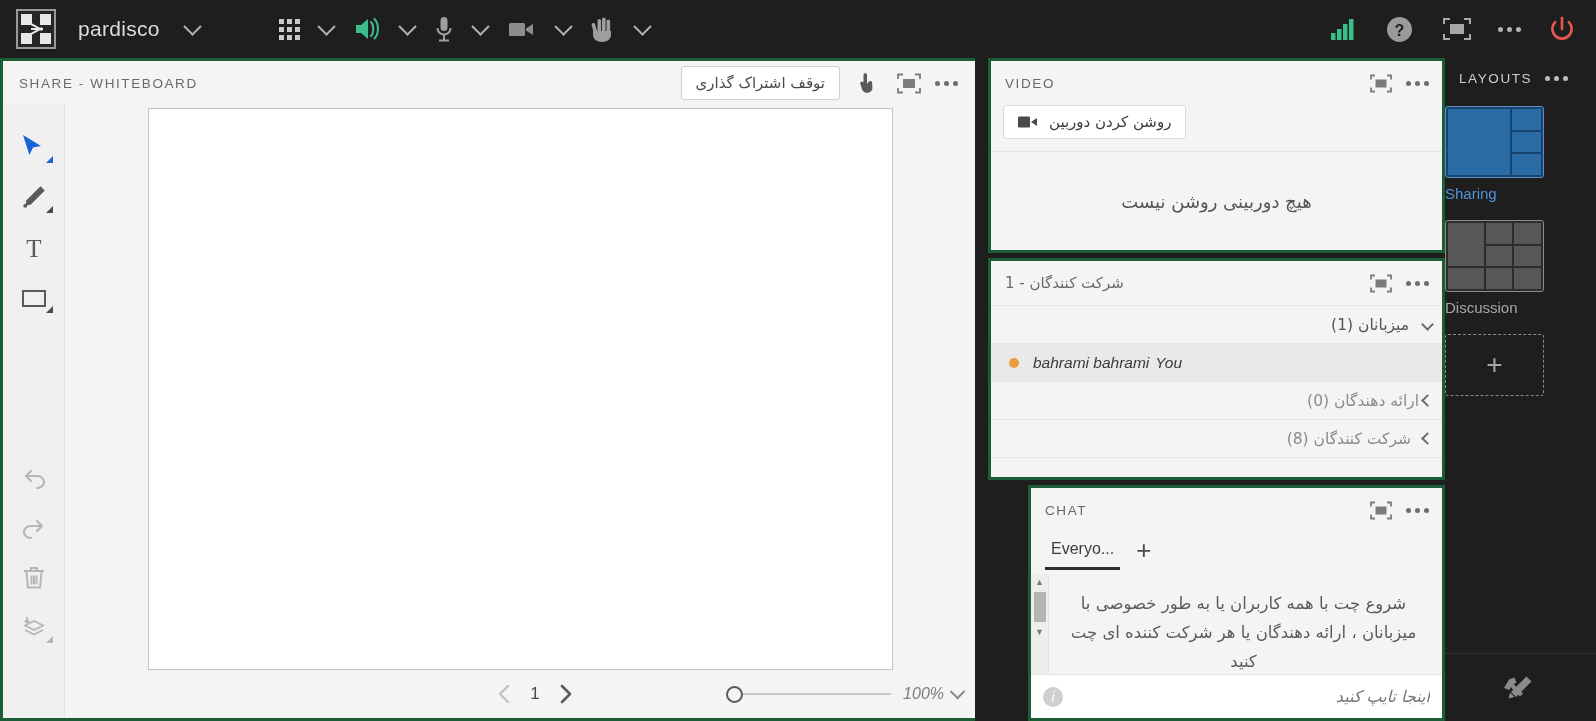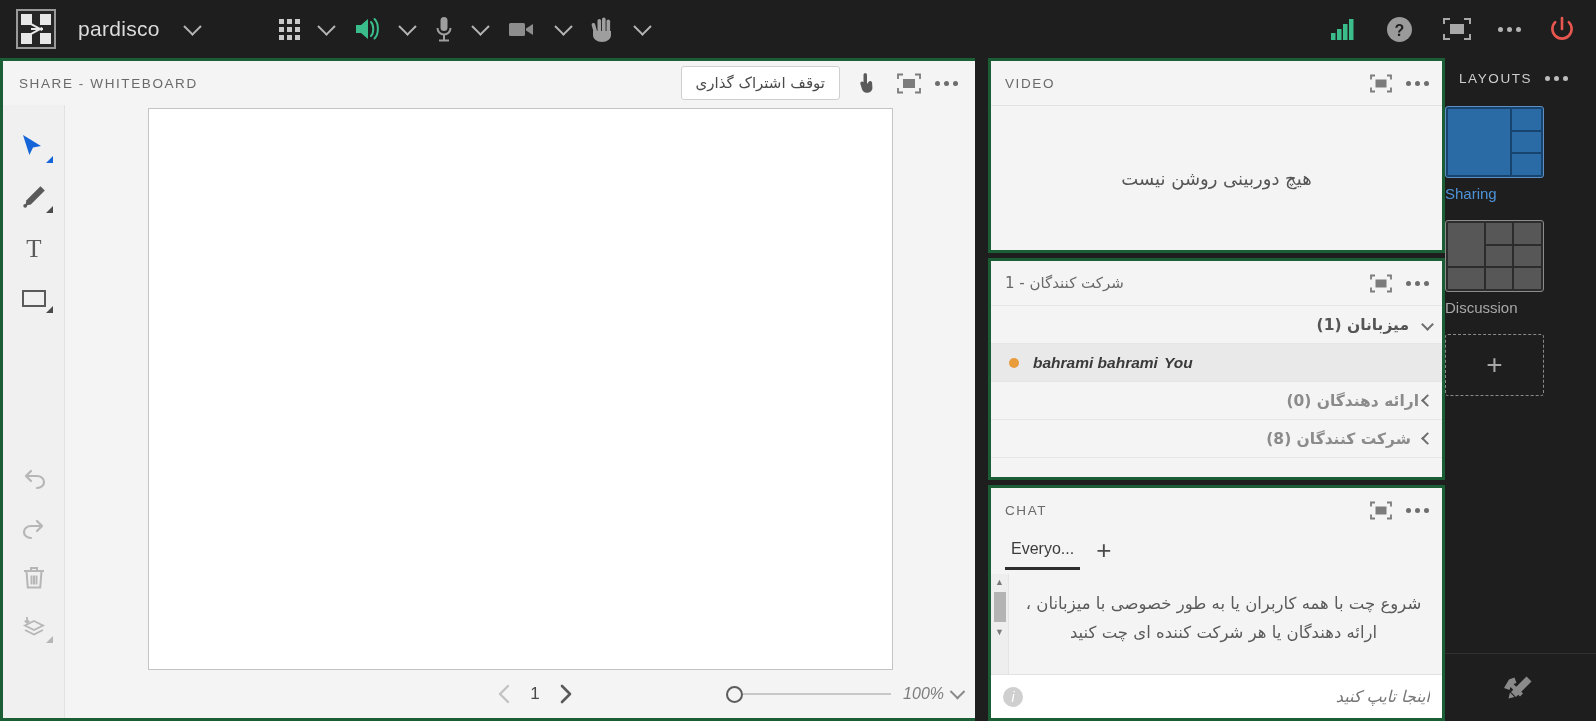--- a/index.html
+++ b/index.html
@@ -94,34 +94,34 @@
   .p-video { height: 195px; flex: 0 0 195px; }
   .cam-row { padding: 0 0 12px 12px; }
   .cam-btn {
     border: 1px solid #dcdcdc; background: #fff; color: #3b3b3b; font-size: 15px; border-radius: 3px;
     padding: 7px 14px; display: inline-flex; align-items: center; gap: 10px; direction: rtl;
     font-family: "DejaVu Sans", sans-serif; cursor: pointer;
   }
   .video-body { flex: 1 1 auto; border-top: 1px solid #e2e2e2; display:flex; align-items:center; justify-content:center; }
   .no-cam { color: #555; font-size: 18px; direction: rtl; font-family: "DejaVu Sans", sans-serif; }
   .p-users { flex: 0 0 222px; margin-top: 5px; }
-  .u-list { flex: 1 1 auto; overflow: hidden; font-weight: bold; }
+  .u-list { flex: 1 1 auto; overflow: hidden; }
   .u-row {
     height: 38px; display: flex; align-items: center; padding: 0 10px 0 12px;
     border-top: 1px solid #e6e6e6; direction: rtl; font-family: "DejaVu Sans", sans-serif; cursor: pointer;
   }
   .u-row.group { color: #545454; font-size: 15.5px; }
   .u-row.group.dim { color: #8b8b8b; }
   .u-row.user { background: #e9e9e9; color: #3a3a3a; font-size: 15.5px; font-style: italic; direction: ltr; }
   .u-row.user .label { font-family: "Liberation Sans", sans-serif; }
   .caret { width: 9px; height: 9px; border-right: 2px solid #6d6d6d; border-bottom: 2px solid #6d6d6d; flex: 0 0 auto; }
   .caret.down { transform: rotate(45deg); margin-left: 2px; }
   .caret.right { transform: rotate(135deg); }
   .dot { width: 10px; height: 10px; border-radius: 50%; background: #e89c3c; flex: 0 0 auto; margin-right: 12px; }
-  .p-chat { flex: 1 1 auto; margin-top: 5px; }
+  .p-chat { flex: 1 1 auto; margin-top: 5px; margin-left: 40px; }
   .chat-tabs { height: 42px; flex: 0 0 42px; display: flex; align-items: center; padding-left: 14px; gap: 8px; }
   .chat-tab {
     color: #3c3c3c; font-size: 16px; padding: 4px 6px 9px 6px; border-bottom: 3px solid #2e2e2e; cursor: pointer;
   }
   .plus-btn { color: #4a4a4a; font-size: 26px; line-height: 1; padding: 0 8px 6px 8px; cursor: pointer; font-weight: 300; }
   .chat-body { flex: 1 1 auto; display: flex; min-height: 0; position: relative; }
   .chat-scroll { width: 18px; flex: 0 0 18px; background: #eeeeee; display: flex; flex-direction: column; align-items: center; border-right: 1px solid #e4e4e4; }
   .sc-arrow { font-size: 9px; color: #7a7a7a; padding: 3px 0; cursor: pointer; }
   .sc-thumb { width: 12px; height: 42px; background: #b4b4b4; margin: 2px 0; cursor: pointer; }
   .sc-fill { flex: 1 1 auto; }
@@ -445,20 +445,29 @@
                 <rect x="5.5" y="5.5" width="11" height="8" fill="#7c7c7c"></rect>
               </svg>
             </div>
             <div class="dots">
                 <i></i>
                 <i></i>
                 <i></i>
               </div>
           </div>
         </div>
+        <div class="cam-row">
+          <button class="cam-btn">
+            <span>روشن کردن دوربین</span>
+            <svg width="21" height="14" viewBox="0 0 21 14">
+              <rect x="0" y="1.5" width="12" height="11" rx="1" fill="#4a4a4a"></rect>
+              <path d="M13 7l6-4v8z" fill="#4a4a4a"></path>
+            </svg>
+          </button>
+        </div>
         <div class="video-body">
           <div class="no-cam">هیچ دوربینی روشن نیست</div>
         </div>
       </div>
 
       <div class="panel p-users">
         <div class="panel-head">
           <div class="panel-title rtl">شرکت کنندگان  - 1</div>
           <div class="panel-head-icons">
             <div class="ic-btn">

